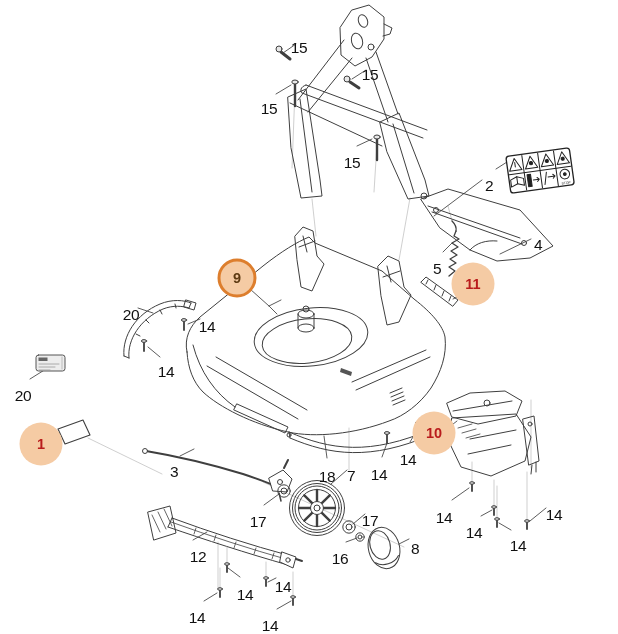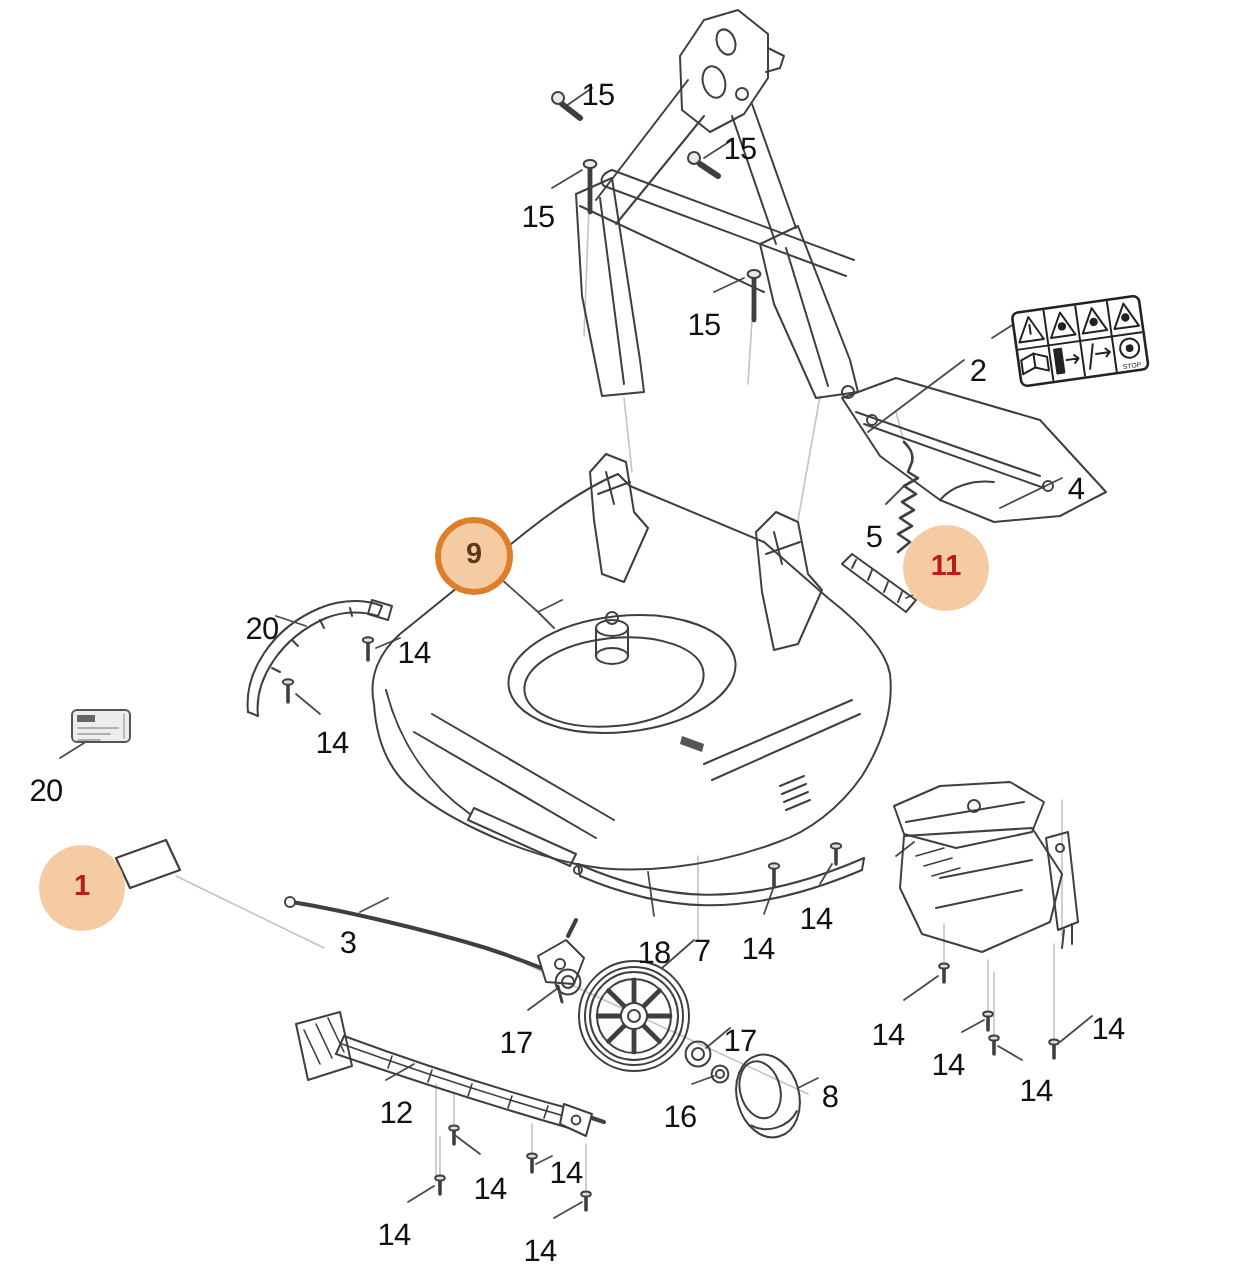--- a/index.html
+++ b/index.html
@@ -388,15 +388,16 @@
   <div class="lbl" style="left:283px;top:575px">14</div>
   <div class="lbl" style="left:197px;top:606px">14</div>
   <div class="lbl" style="left:270px;top:614px">14</div>
   <div class="lbl" style="left:444px;top:506px">14</div>
   <div class="lbl" style="left:474px;top:521px">14</div>
   <div class="lbl" style="left:518px;top:534px">14</div>
   <div class="lbl" style="left:554px;top:503px">14</div>
 
   <div class="hl flat" style="left:41px;top:444px">1</div>
   <div class="hl ring" style="left:237px;top:278px">9</div>
+  <div class="hl flat" style="left:434px;top:433px">10</div>
   <div class="hl flat" style="left:473px;top:284px">11</div>
 
 </div>
 
 </body></html>

